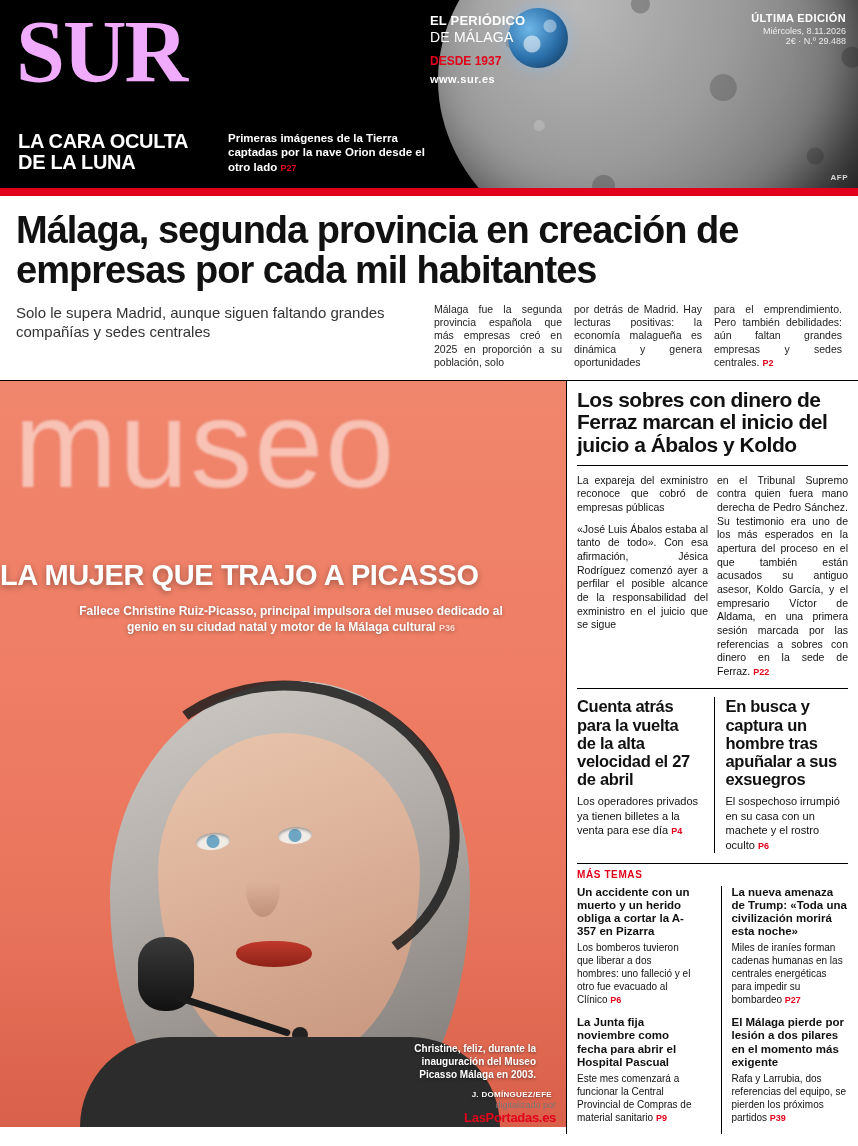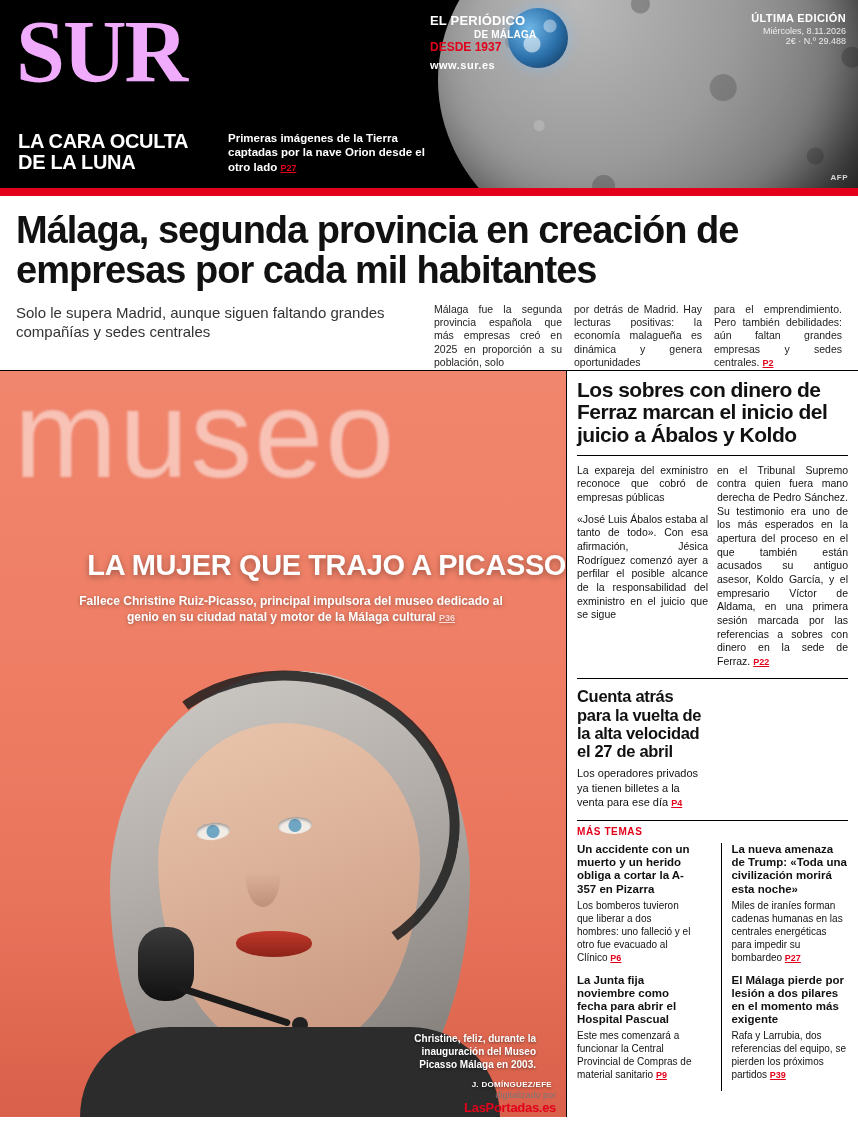--- a/index.html
+++ b/index.html
@@ -60,22 +60,22 @@
     position:absolute; left:16px; top:8px;
     font-family:"Liberation Serif", serif;
     font-weight:700; font-size:88px; letter-spacing:-2px;
     color:#f0abfc; line-height:1;
   }
   .masthead-info {
     position:absolute; left:430px; top:14px;
     color:#fff; line-height:1.15;
   }
   .mi-1 { font-size:13px; font-weight:700; letter-spacing:.2px; }
-  .mi-2 { font-size:10px; font-weight:700; letter-spacing:.2px;margin-left:44px; }
-  .mi-3 { font-size:12px; font-weight:700; color:#e2001a; margin-top:1px; }
+  .mi-2 { font-size:14px; font-weight:400; letter-spacing:.2px; }
+  .mi-3 { font-size:12px; font-weight:700; color:#e2001a; margin-top:10px; }
   .mi-4 { font-size:11px; font-weight:700; margin-top:4px; letter-spacing:.5px; }
   .edition {
     position:absolute; right:12px; top:12px; text-align:right; color:#fff;
   }
   .ed-1 { font-size:11px; font-weight:700; letter-spacing:.4px; }
   .ed-2 { font-size:9px; opacity:.85; margin-top:2px; }
   .ed-3 { font-size:9px; opacity:.85; }
   .moon-title {
     position:absolute; left:18px; bottom:14px; color:#fff;
     font-family:"Liberation Sans", sans-serif;
@@ -99,32 +99,32 @@
   .lead h1 {
     margin:0;
     font-family:"Liberation Sans", sans-serif;
     font-weight:700;
     font-size:38px;
     line-height:1.06;
     letter-spacing:-1px;
     color:#111;
   }
   .lead-cols {
-    display:flex; gap:14px; margin-top:12px; 
+    display:flex; gap:14px; margin-top:12px; padding-bottom:10px;
   }
   .lead-sub {
     width:404px; font-size:15px; line-height:1.28; color:#333;
   }
   .lead-body {
     flex:1; display:flex; gap:12px;
     font-size:10.5px; line-height:1.28; color:#222;
     text-align:justify;
   }
   .lead-body > div { flex:1; }
-  .pg { color:#e2001a; font-weight:700; font-size:9px;text-decoration:underline; }
+  .pg { color:#e2001a; font-weight:700; font-size:9px; }
 
   
   .body-wrap { display:flex; border-top:1px solid #000; }
   .left-col { width:566px; position:relative; }
   .right-col { width:324px; border-left:1px solid #000; padding:8px 10px 0 10px; }
 
   
   .photo {
     position:relative;
     width:566px; height:746px;
@@ -198,21 +198,21 @@
     background: linear-gradient(180deg,#c9977e,#a97a62);
     border-radius:20px 20px 0 0;
   }
   .shoulder {
     position:absolute; left:80px; bottom:0; width:420px; height:90px;
     background:#2c2c2c; border-radius:120px 120px 0 0;
   }
 
   .photo-headline {
     position:absolute; left:0; right:0; top:178px;
-    text-align:right; color:#fff;
+    text-align:left; color:#fff;
     font-weight:700; font-size:29px; letter-spacing:-.4px;
     text-shadow: 0 2px 6px rgba(0,0,0,.35);
   }
   .photo-sub {
     position:absolute; left:72px; right:56px; top:222px;
     text-align:center; color:#fff;
     font-weight:700; font-size:12px; line-height:1.35;
     text-shadow: 0 1px 4px rgba(0,0,0,.35);
   }
   .photo-sub .pg { color:#ffd9d2; }
@@ -363,20 +363,27 @@
     </div>
 
     <div class="r-split">
       <div class="r-half">
         <div class="r-sub-title">Cuenta atrás para la vuelta de la alta velocidad el 27 de abril</div>
         <div class="r-sub-body">
           <span>Los operadores privados ya tienen billetes a la venta para ese día</span>
           <span class="pg">P4</span>
         </div>
       </div>
+      <div class="r-half">
+        <div class="r-sub-title">En busca y captura un hombre tras apuñalar a sus exsuegros</div>
+        <div class="r-sub-body">
+          <span>El sospechoso irrumpió en su casa con un machete y el rostro oculto</span>
+          <span class="pg">P6</span>
+        </div>
+      </div>
     </div>
 
     <div class="mas-temas">MÁS TEMAS</div>
 
     <div class="mt-grid">
       <div class="mt-col">
         <div class="mt-item">
           <div class="mt-title">Un accidente con un muerto y un herido obliga a cortar la A-357 en Pizarra</div>
           <div class="mt-body">
             <span>Los bomberos tuvieron que liberar a dos hombres: uno falleció y el otro fue evacuado al Clínico</span>

